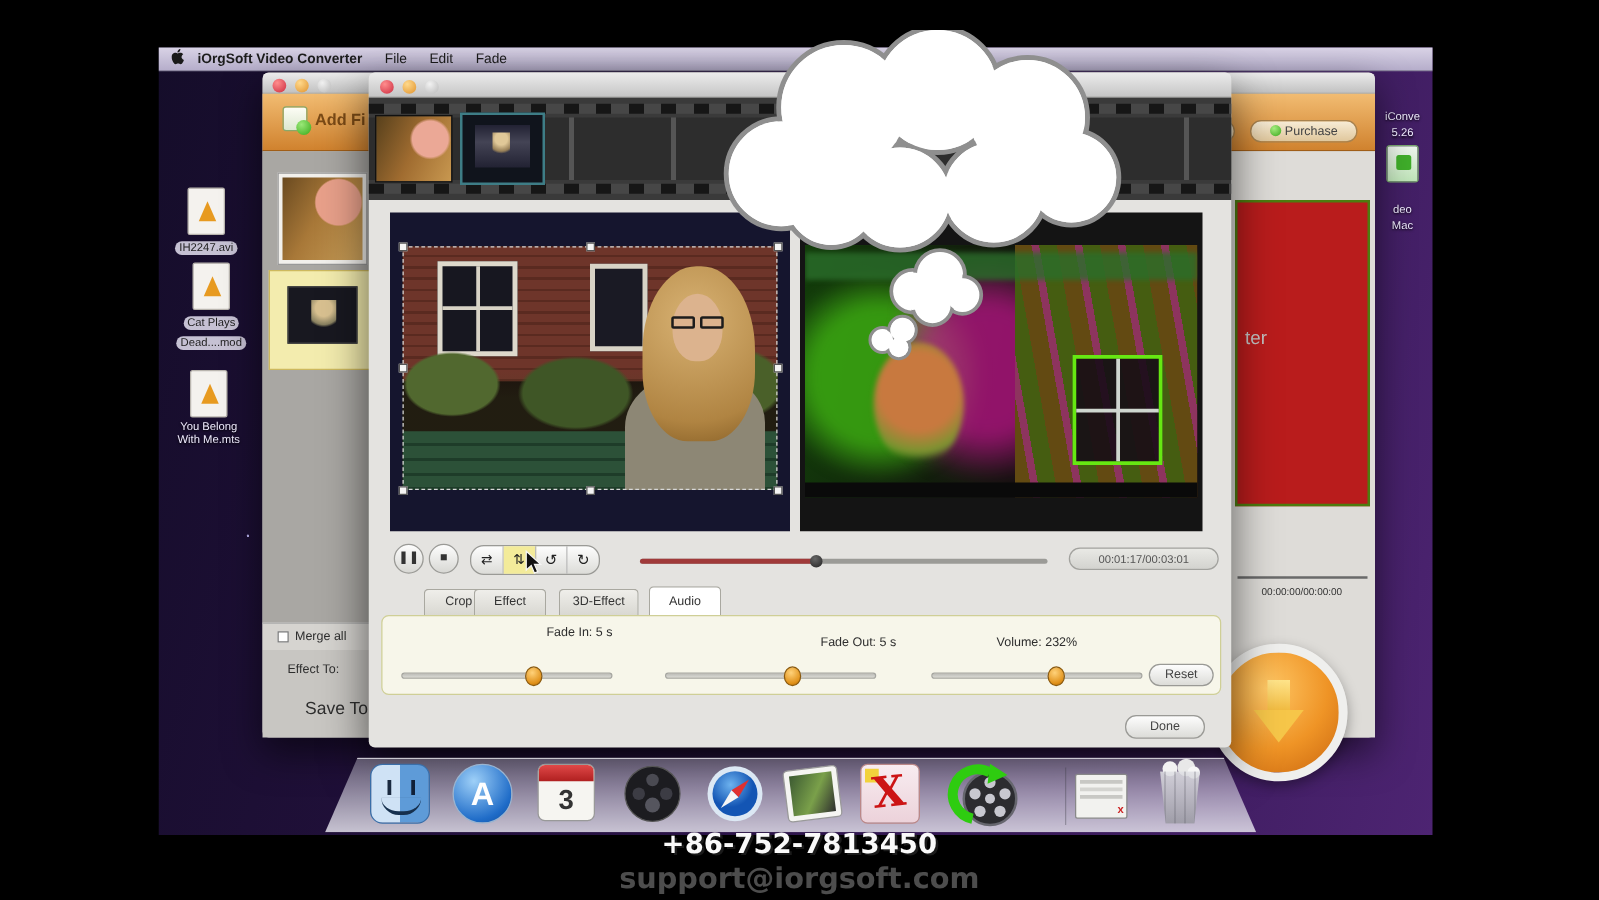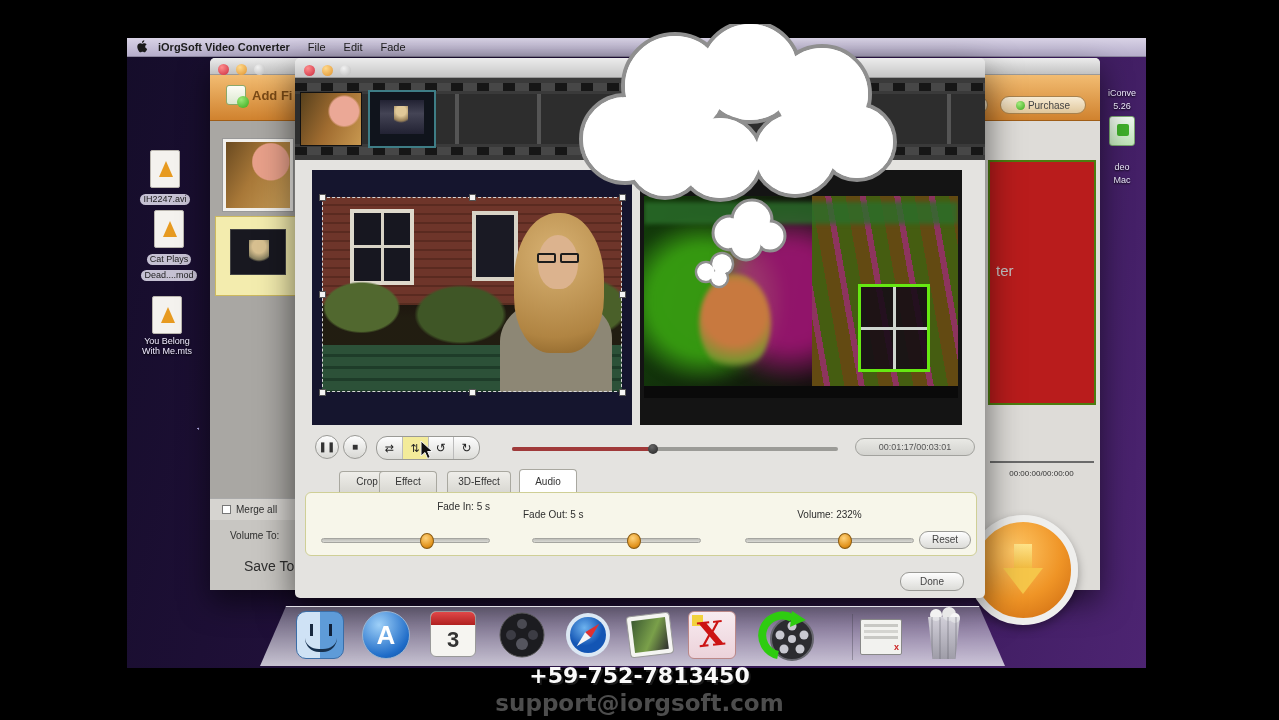--- a/index.html
+++ b/index.html
@@ -127,21 +127,21 @@
         <div style="position:absolute;left:14px;top:12px;width:56px;height:46px;background:#181820;border:1px solid #444;">
           <div style="position:absolute;left:18px;top:10px;width:20px;height:26px;background:radial-gradient(circle at 50% 25%,#d8c090 0 30%,#888060 60%,transparent 70%);"></div>
         </div>
       </div>
     </div>
     <div class="abs" style="left:0;top:440px;width:92px;height:22px;background:#d6d4d0;border-top:1px solid #aaa;display:flex;align-items:center;gap:5px;padding-left:12px;">
       <span style="width:9px;height:9px;background:#fff;border:1px solid #777;display:inline-block;"></span>
       <span class="lbl">Merge all</span>
     </div>
     <div class="abs" style="left:0;top:462px;width:92px;height:70px;background:#c8c6c2;">
-      <span class="lbl abs" style="left:20px;top:10px;font-size:10px;">Volume To:</span>
+      <span class="lbl abs" style="left:20px;top:10px;font-size:10px;">Effect To:</span>
       <span class="lbl abs" style="left:34px;top:38px;font-size:14px;">Save To:</span>
     </div>
 
     <div class="abs" style="left:773px;top:63px;width:117px;height:469px;background:#dedcd8;">
       <div class="abs" style="left:5px;top:39px;width:108px;height:245px;background:#b91c1c;border:2px solid #4d7c0f;">
         <span style="position:absolute;left:6px;top:100px;color:#c4c4c4;font-size:15px;">ter</span>
       </div>
       <div class="abs" style="left:7px;top:340px;width:104px;height:2px;background:#6a6a6a;"></div>
       <div class="abs" style="left:0;top:348px;width:117px;text-align:center;font-size:8px;color:#333;">00:00:00/00:00:00</div>
       <div class="abs" style="left:-15px;top:394px;width:110px;height:110px;border-radius:50%;background:radial-gradient(circle at 40% 30%,#ffc866,#ef9426 55%,#c9660e);border:7px solid #efefed;box-shadow:0 4px 10px rgba(0,0,0,.35);">
@@ -231,21 +231,21 @@
       <span class="tab" style="left:84px;width:58px;">Effect</span>
       <span class="tab" style="left:152px;width:64px;">3D-Effect</span>
       <span class="tab active" style="left:224px;width:58px;">Audio</span>
     </div>
 
     <div class="abs" style="left:10px;top:434px;width:672px;height:64px;background:#f7f6ea;border:1px solid #cfcf96;border-radius:6px;">
       <span class="lbl abs" style="left:15px;top:8px;width:169px;text-align:right;">Fade In: 5 s</span>
       <div class="track" style="left:15px;top:45px;width:169px;">
         <span class="knob" style="left:98px;top:-6px;"></span>
       </div>
-      <span class="lbl abs" style="left:217px;top:16px;width:169px;text-align:left;">Fade Out: 5 s</span>
+      <span class="lbl abs" style="left:242px;top:16px;width:169px;text-align:right;">Fade Out: 5 s</span>
       <div class="track" style="left:226px;top:45px;width:169px;">
         <span class="knob" style="left:94px;top:-6px;"></span>
       </div>
       <span class="lbl abs" style="left:439px;top:16px;width:169px;text-align:center;">Volume: 232%</span>
       <div class="track" style="left:439px;top:45px;width:169px;">
         <span class="knob" style="left:92px;top:-6px;"></span>
       </div>
       <div class="pill-btn" style="left:613px;top:38px;width:52px;height:18px;line-height:16px;">Reset</div>
     </div>
 
@@ -388,15 +388,15 @@
       <div style="position:relative;width:48px;height:48px;">
         <span style="position:absolute;left:10px;top:-2px;width:12px;height:12px;background:#f2f2f2;border-radius:50%;display:block;"></span>
         <span style="position:absolute;left:22px;top:-4px;width:14px;height:14px;background:#e8e8e8;border-radius:50%;display:block;"></span>
         <span style="position:absolute;left:30px;top:2px;width:10px;height:10px;background:#f6f6f6;border-radius:50%;display:block;"></span>
         <div style="position:absolute;left:5px;top:6px;width:38px;height:42px;background:linear-gradient(180deg,rgba(225,225,230,.85),rgba(150,150,158,.8));clip-path:polygon(8% 0,92% 0,80% 100%,20% 100%);background-blend-mode:normal;"></div>
         <div style="position:absolute;left:5px;top:6px;width:38px;height:42px;clip-path:polygon(8% 0,92% 0,80% 100%,20% 100%);background:repeating-linear-gradient(90deg,transparent 0 6px,rgba(90,90,100,.25) 6px 8px);"></div>
       </div>
     </div>
   </div>
 
-  <div class="abs overlay-txt" style="top:663px;font-size:22px;color:#fafafa;z-index:60;text-shadow:2px 2px 0 #1a1a1a,0 3px 4px #000;">+59-752-7813450</div>
+  <div class="abs overlay-txt" style="top:663px;font-size:22px;color:#fafafa;z-index:60;text-shadow:2px 2px 0 #1a1a1a,0 3px 4px #000;">+86-752-7813450</div>
   <div class="abs overlay-txt" style="top:690px;font-size:23px;color:#4d4d4d;z-index:60;">support@iorgsoft.com</div>
 </div>
 
 </body></html>

